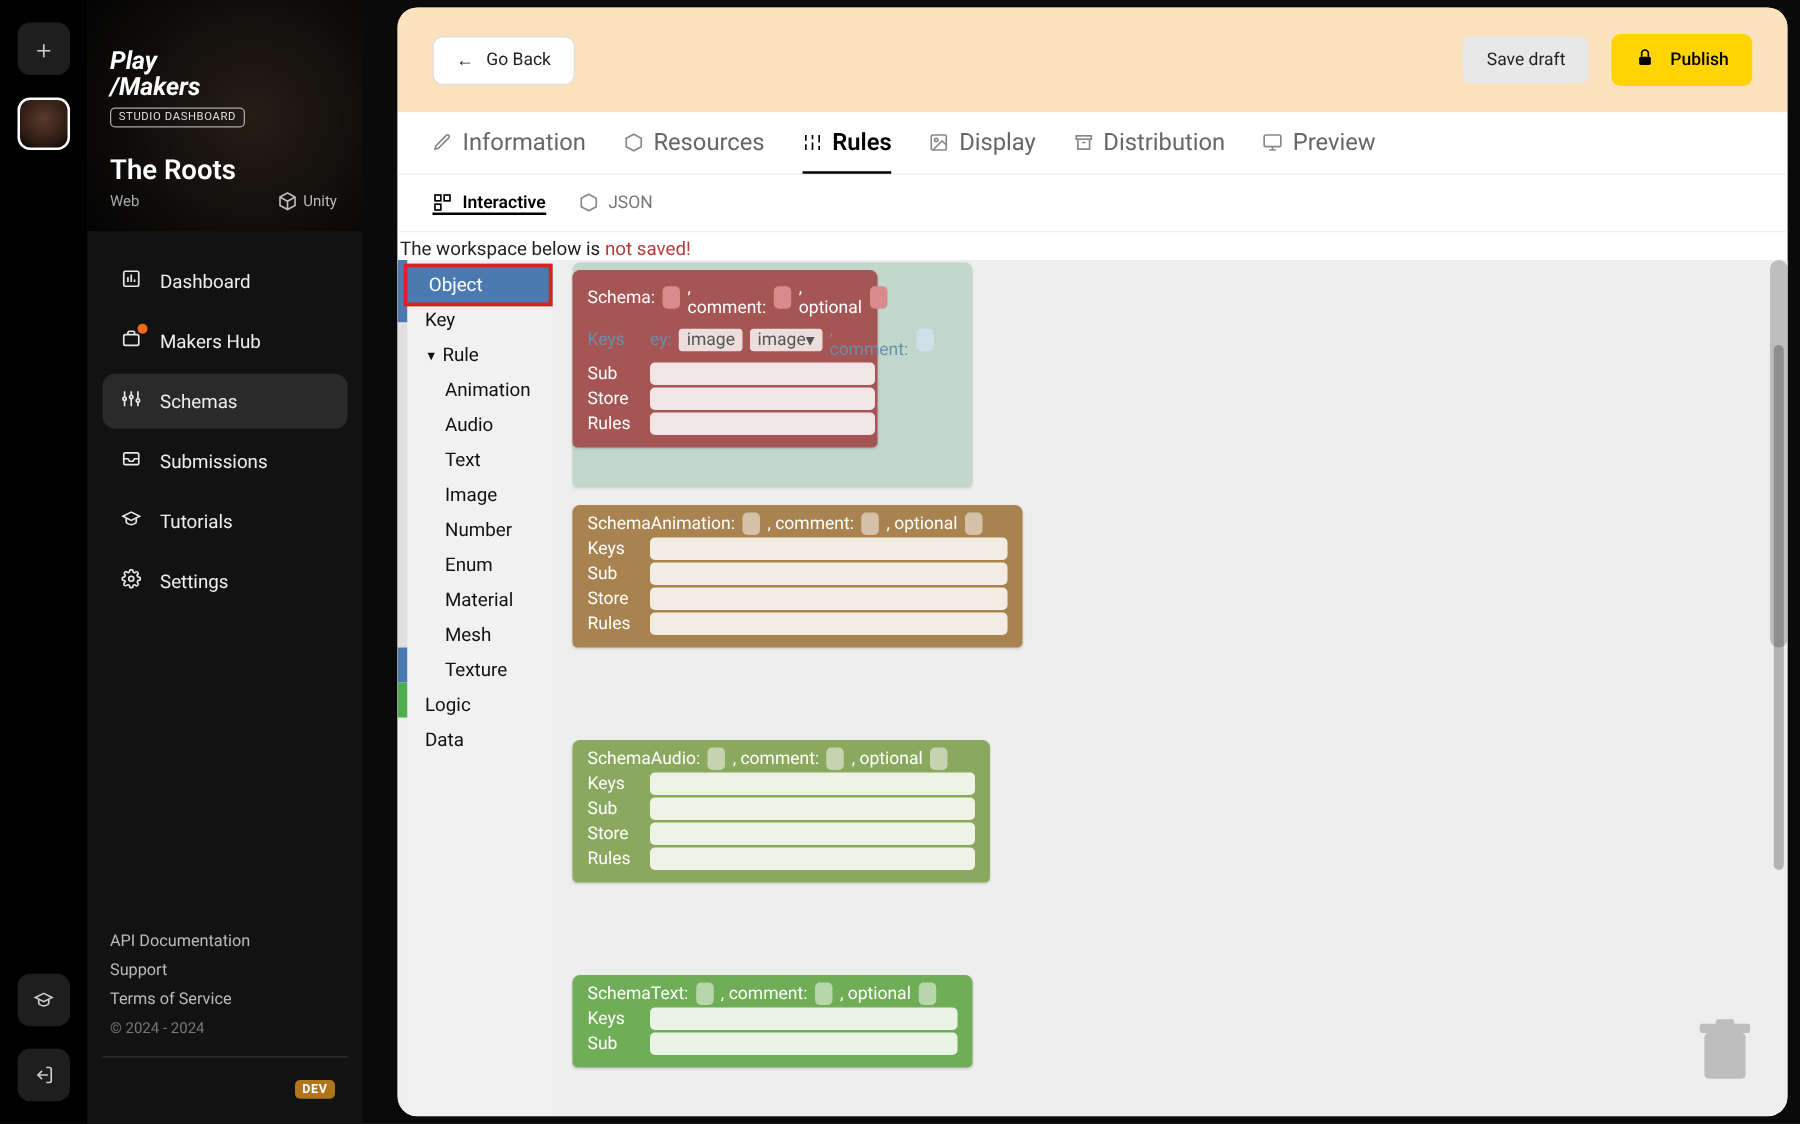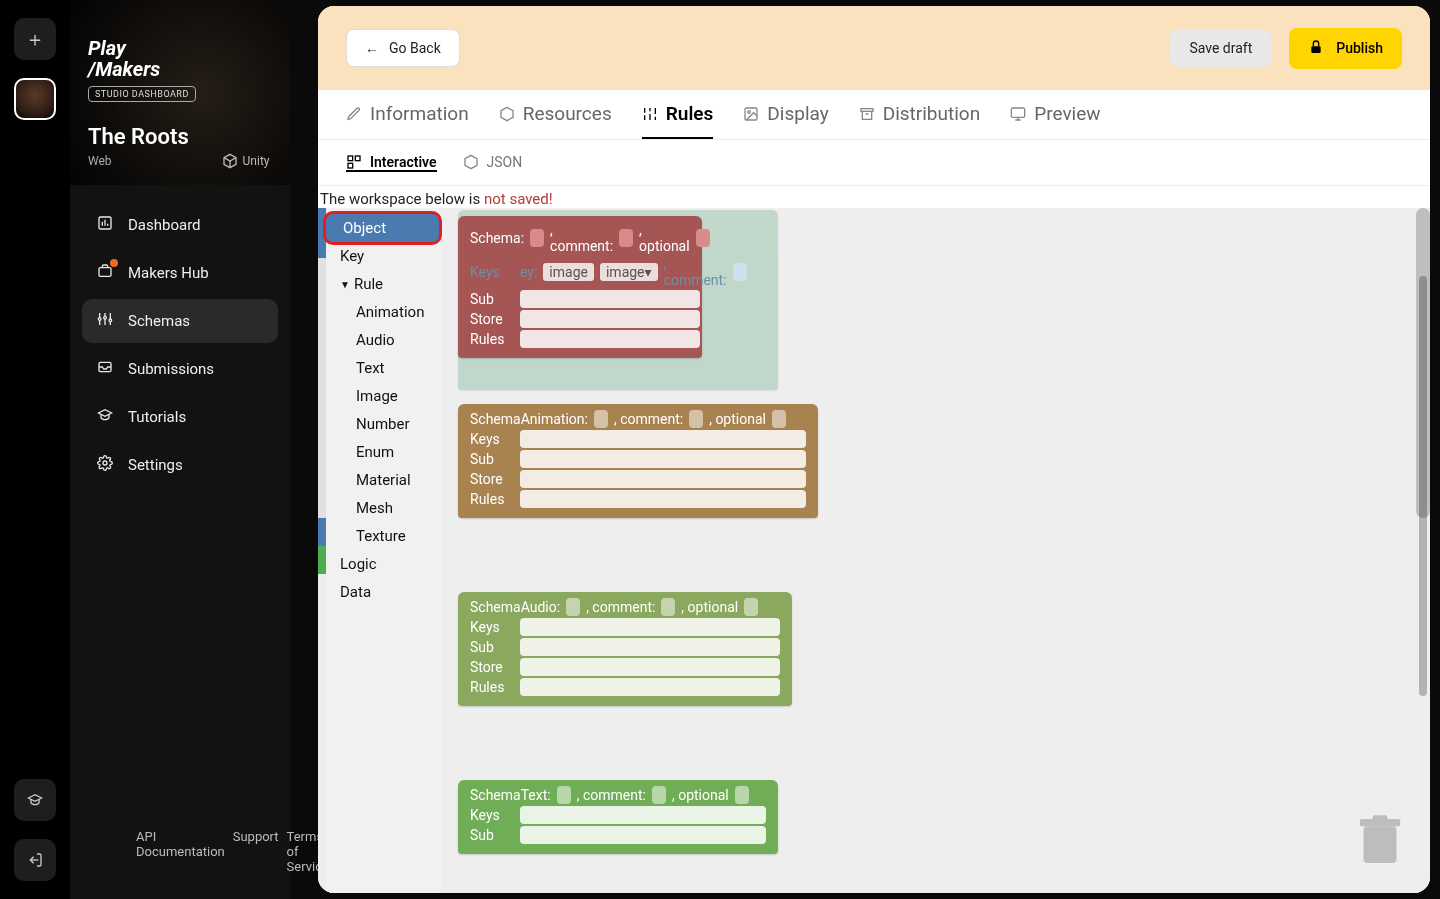--- a/index.html
+++ b/index.html
@@ -55,21 +55,21 @@
 }
 .side-item.active { background: #2a2a2a; }
 .side-item .nicon { width: 18px; text-align: center; opacity: 0.9; }
 .side-item .badge {
   position:absolute; top:8px; left:28px; width:8px; height:8px; border-radius:50%;
   background:#f26a1b;
 }
 
 .side-footer {
   margin-top: auto; padding: 14px 18px; font-size: 13px; color: #bbb;
-  display:flex; flex-direction:row; gap:8px;margin-left:48px;
+  display:flex; flex-direction:column; gap:8px;
 }
 .side-footer .copy { color:#777; font-size:12px; }
 .side-divider { height:1px; background:#333; margin: 8px -6px 0 -6px; }
 .side-dev { align-self:flex-end; margin: 10px 4px 6px 0; background:#b0741a; color:#fff;
   font-size:10px; font-weight:700; padding:2px 6px; border-radius:4px; letter-spacing:0.5px;}
 
 
 .stage {
   position: absolute; left: 318px; top: 6px; right: 10px; bottom: 6px;
   border-radius: 16px; overflow: hidden; background: #fff;
@@ -126,21 +126,21 @@
 .ws-left-gutter .seg { width:100%; }
 .seg.s1 { height:50px; background:#4a7ab0; }
 .seg.s2 { height:260px; background:#e0e0e0; }
 .seg.s3 { height:28px; background:#4a7ab0; }
 .seg.s4 { height:28px; background:#4cae50; }
 
 .toolbox {
   position:absolute; left:8px; top:0; width:116px; height:100%;
   background:#f1f1f1; padding: 6px 0; font-size:15px; color:#111;
 }
-.tb-item { padding: 5px 14px; cursor:pointer;border-radius:10px; }
+.tb-item { padding: 5px 14px; cursor:pointer; }
 .tb-item.selected { background:#4a7ab0; color:#fff; border:3px solid #e02020; margin:-3px 0 -3px -3px; padding: 5px 14px 5px 17px; position:relative; z-index:2;}
 .tb-item.indent { padding-left: 30px; }
 .tb-caret::before { content:"▼"; font-size:10px; margin-right:4px; vertical-align:1px;}
 
 .canvas {
   position:absolute; left:124px; top:0; right:0; bottom:0;
   background: #eee;
 }
 .canvas-scroll-ind {
   position:absolute; right:0; top:0; width:14px; height:310px;

